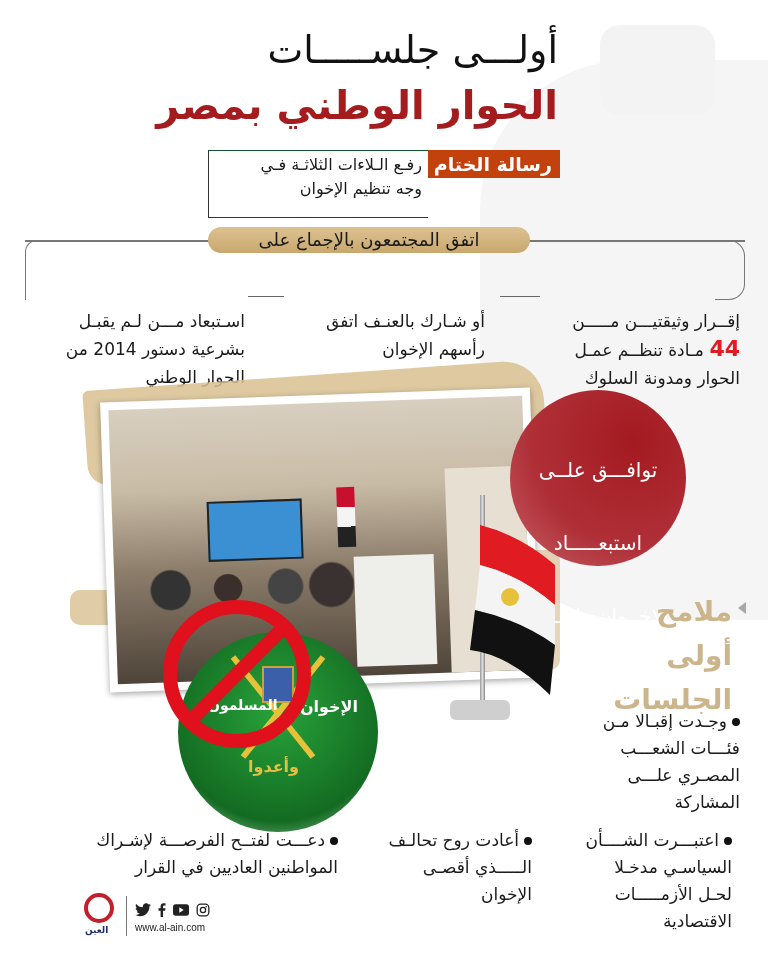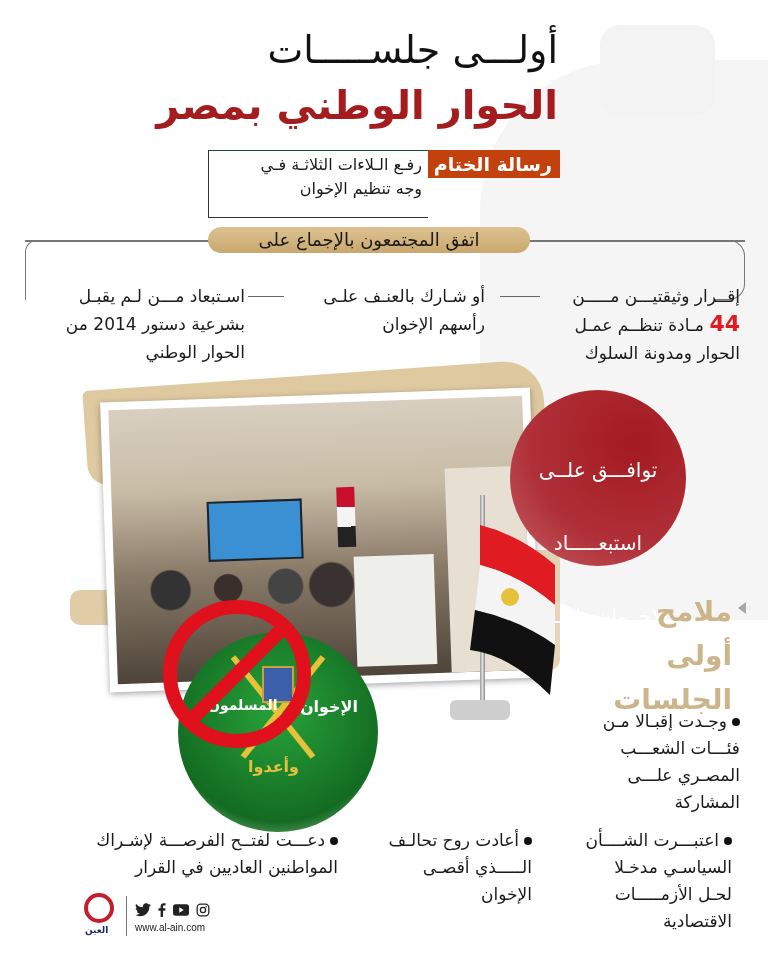--- a/index.html
+++ b/index.html
@@ -14,21 +14,21 @@
 
   
   .title1 { position: absolute; right: 210px; top: 28px; font-size: 38px; font-weight: normal; color: #111; letter-spacing: 1px; margin-left: 30px; }
   .title2 { position: absolute; right: 210px; top: 82px; font-size: 40px; font-weight: bold; color: #a51c1f; }
 
   
   .closing-label { position: absolute; left: 428px; top: 150px; width: 132px; height: 28px; background: #c2410c; color: #fff; font-weight: bold; font-size: 19px; line-height: 28px; padding-right: 8px; }
   .closing-box { position: absolute; left: 208px; top: 150px; width: 220px; height: 68px; border: 1px solid #333; border-right: none; border-top: 1px solid #14532d; padding: 2px 6px 0 6px; font-size: 16px; line-height: 24px; }
   .consensus-pill { position: absolute; left: 208px; top: 227px; width: 322px; height: 26px; background: linear-gradient(#dcc190, #c9a86e); border-radius: 14px; font-size: 18px; line-height: 26px; text-align: center; color: #1a1a1a; }
 
-  .col { position: absolute; font-size: 17px; line-height: 28px; color: #1a1a1a; }
+  .col { position: absolute; font-size: 17px; line-height: 28px; color: #1a1a1a; margin-top: 25px; }
   .col1 { right: 28px; top: 282px; width: 205px; }
   .col2 { left: 255px; top: 282px; width: 230px; }
   .col3 { left: 40px; top: 282px; width: 205px; }
   .red44 { color: #e21b23; font-weight: bold; font-size: 22px; }
   .dash { position: absolute; height: 1px; background: #666; }
 
   
   .tape1 { position: absolute; left: 85px; top: 375px; width: 460px; height: 95px; background: #d8bf90; opacity: .85; transform: rotate(-4deg); border-radius: 6px 40px 10px 20px; }
   .tape2 { position: absolute; left: 70px; top: 590px; width: 60px; height: 35px; background: #d8bf90; opacity: .8; border-radius: 10px; }
   .tape3 { position: absolute; left: 470px; top: 550px; width: 90px; height: 120px; background: #d5b988; opacity: .6; border-radius: 10px; }
@@ -95,21 +95,21 @@
 <div style="position:absolute;left:715px;top:240px;width:30px;height:60px;border-right:1.5px solid #777;border-top:1.5px solid #777;border-bottom:1.5px solid #777;border-radius:0 16px 16px 0;"></div>
 <div class="consensus-pill rtl" style="text-align:center;">اتفق المجتمعون بالإجماع على</div>
 
 <div class="col col1 rtl">
   <div>إقــرار وثيقتيـــن مـــــن</div>
   <div><span class="red44">44</span> <span>مـادة تنظــم عمـل</span></div>
   <div>الحوار ومدونة السلوك</div>
 </div>
 <div class="dash" style="left:500px;top:296px;width:40px;"></div>
 <div class="col col2 rtl">
-  <div>أو شـارك بالعنـف علـى</div>
+  <div>أو شـارك بالعنـف اتفق</div>
   <div>رأسهم الإخوان</div>
 </div>
 <div class="dash" style="left:248px;top:296px;width:36px;"></div>
 <div class="col col3 rtl">
   <div>اسـتبعاد مـــن لـم يقبـل</div>
   <div>بشرعية دستور 2014 من</div>
   <div>الحوار الوطني</div>
 </div>
 
 <div class="tape1"></div>

